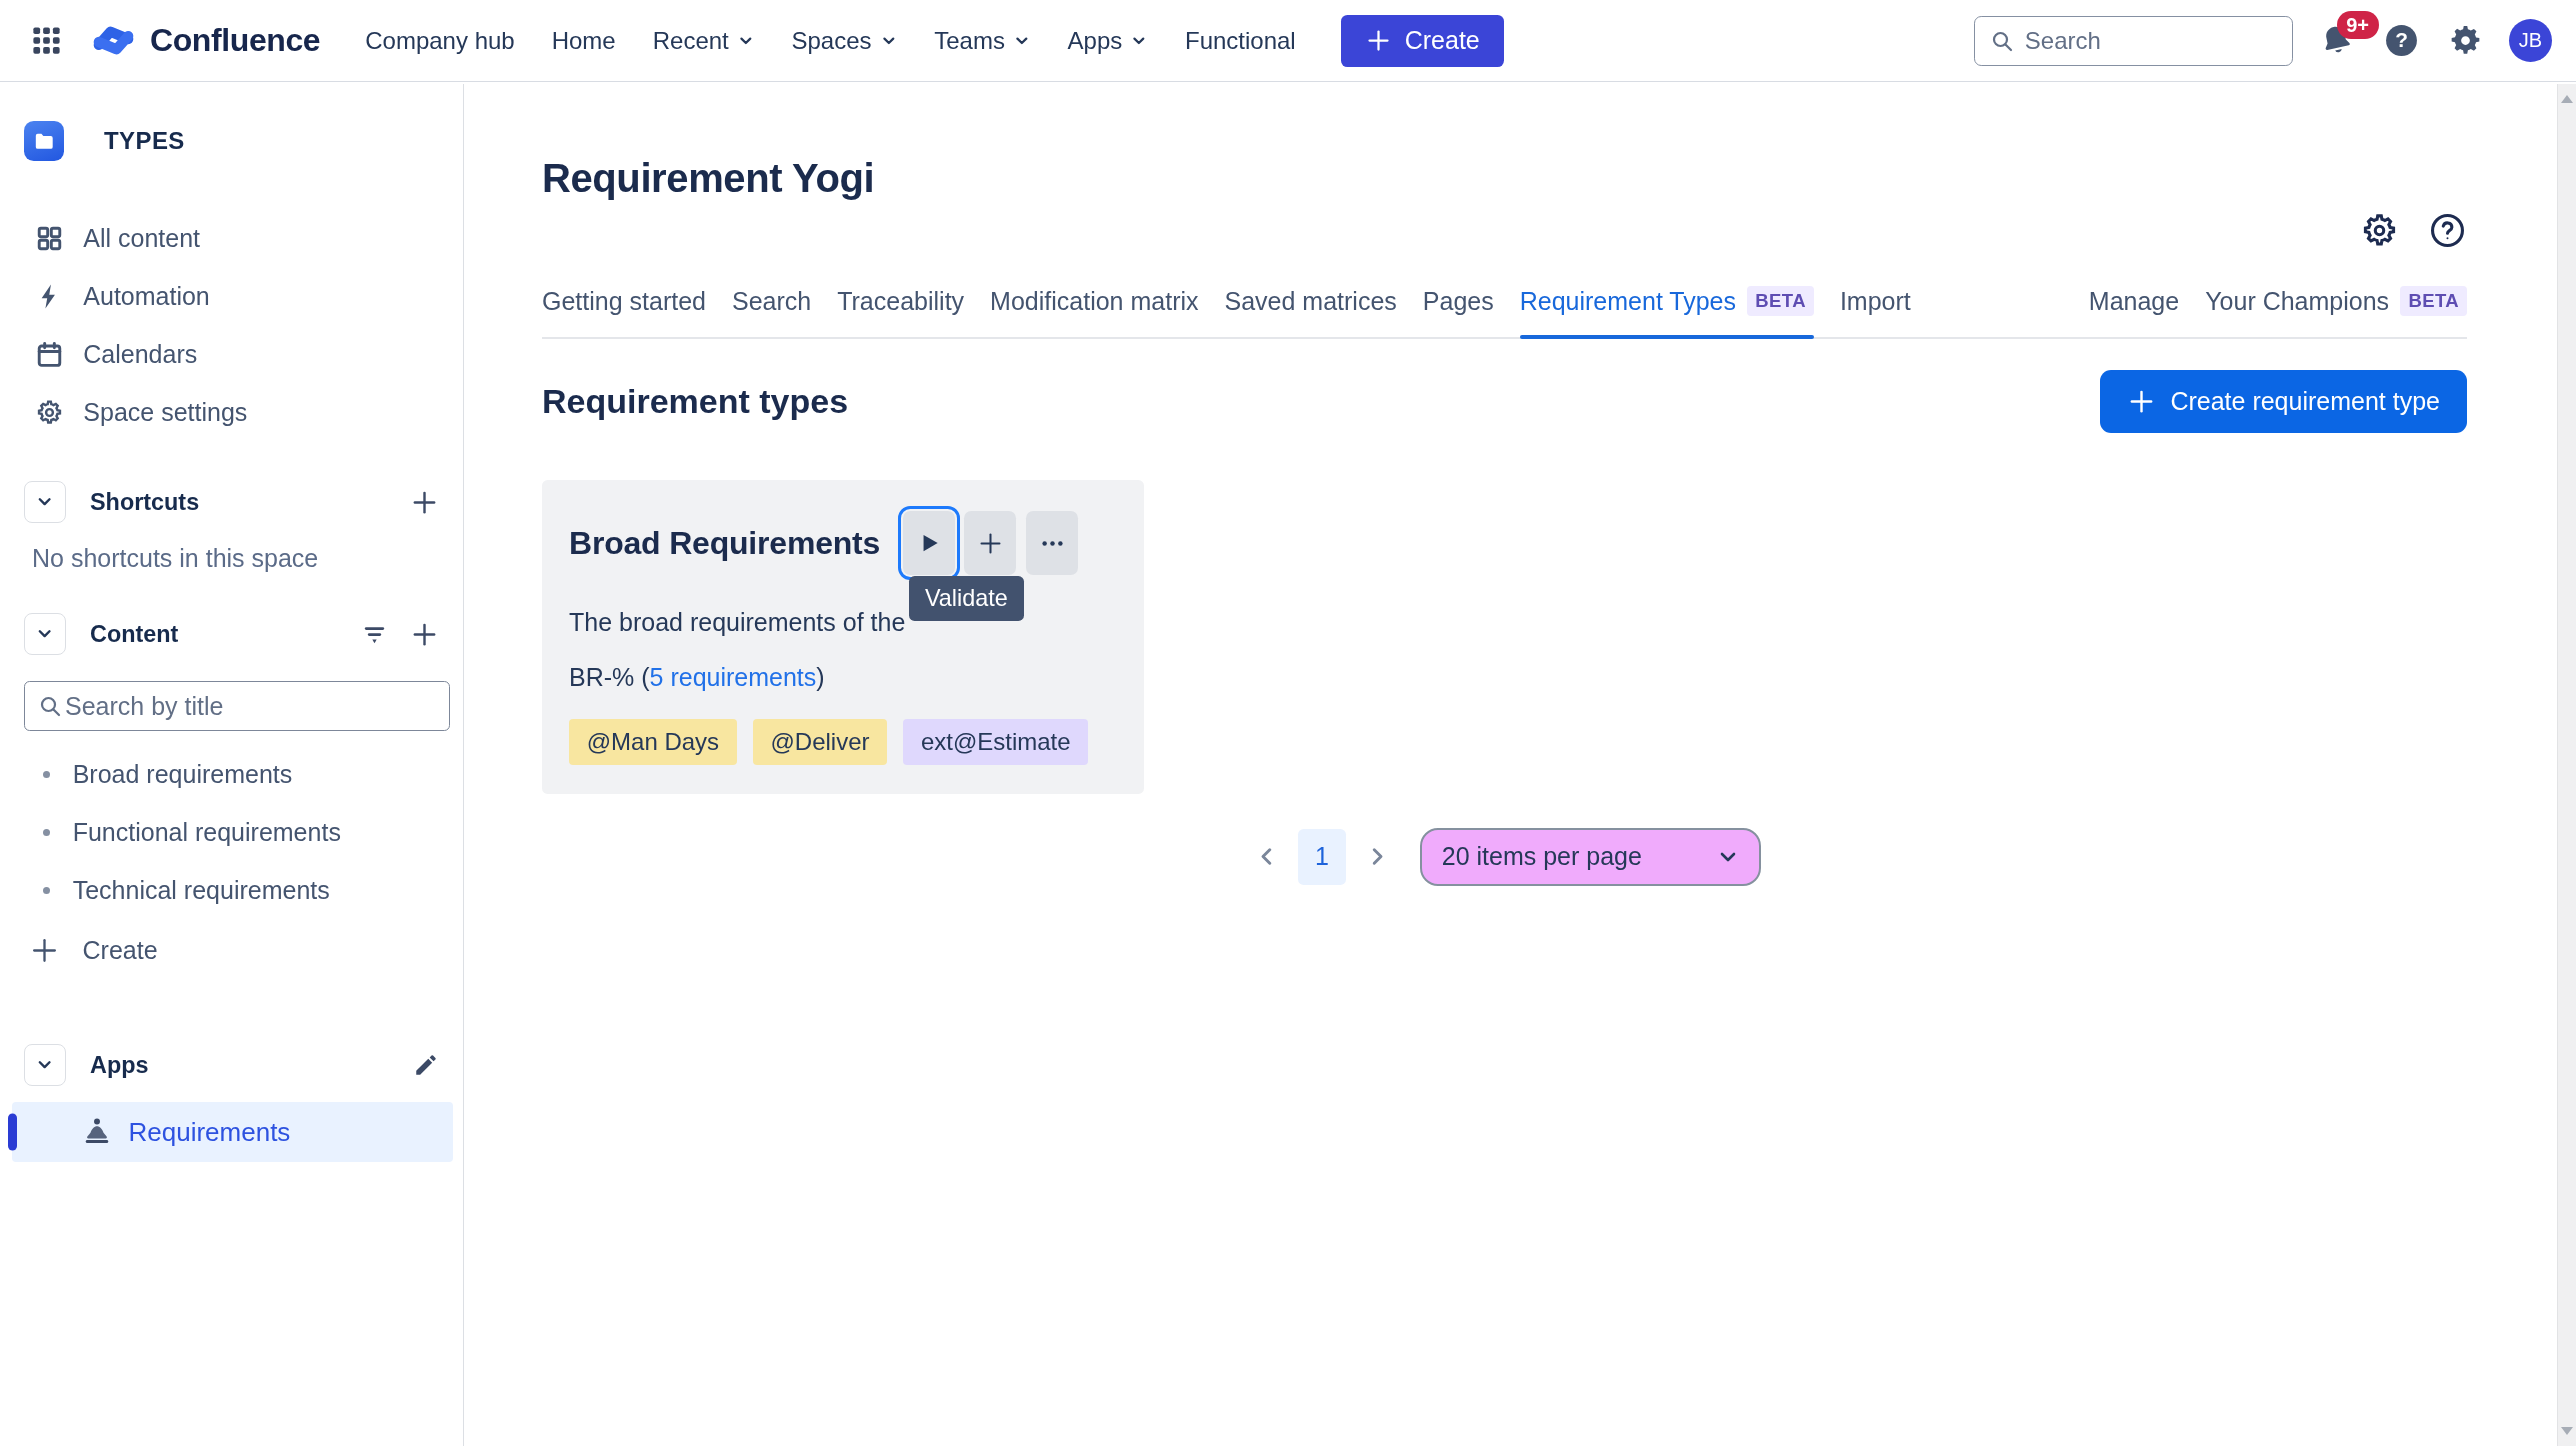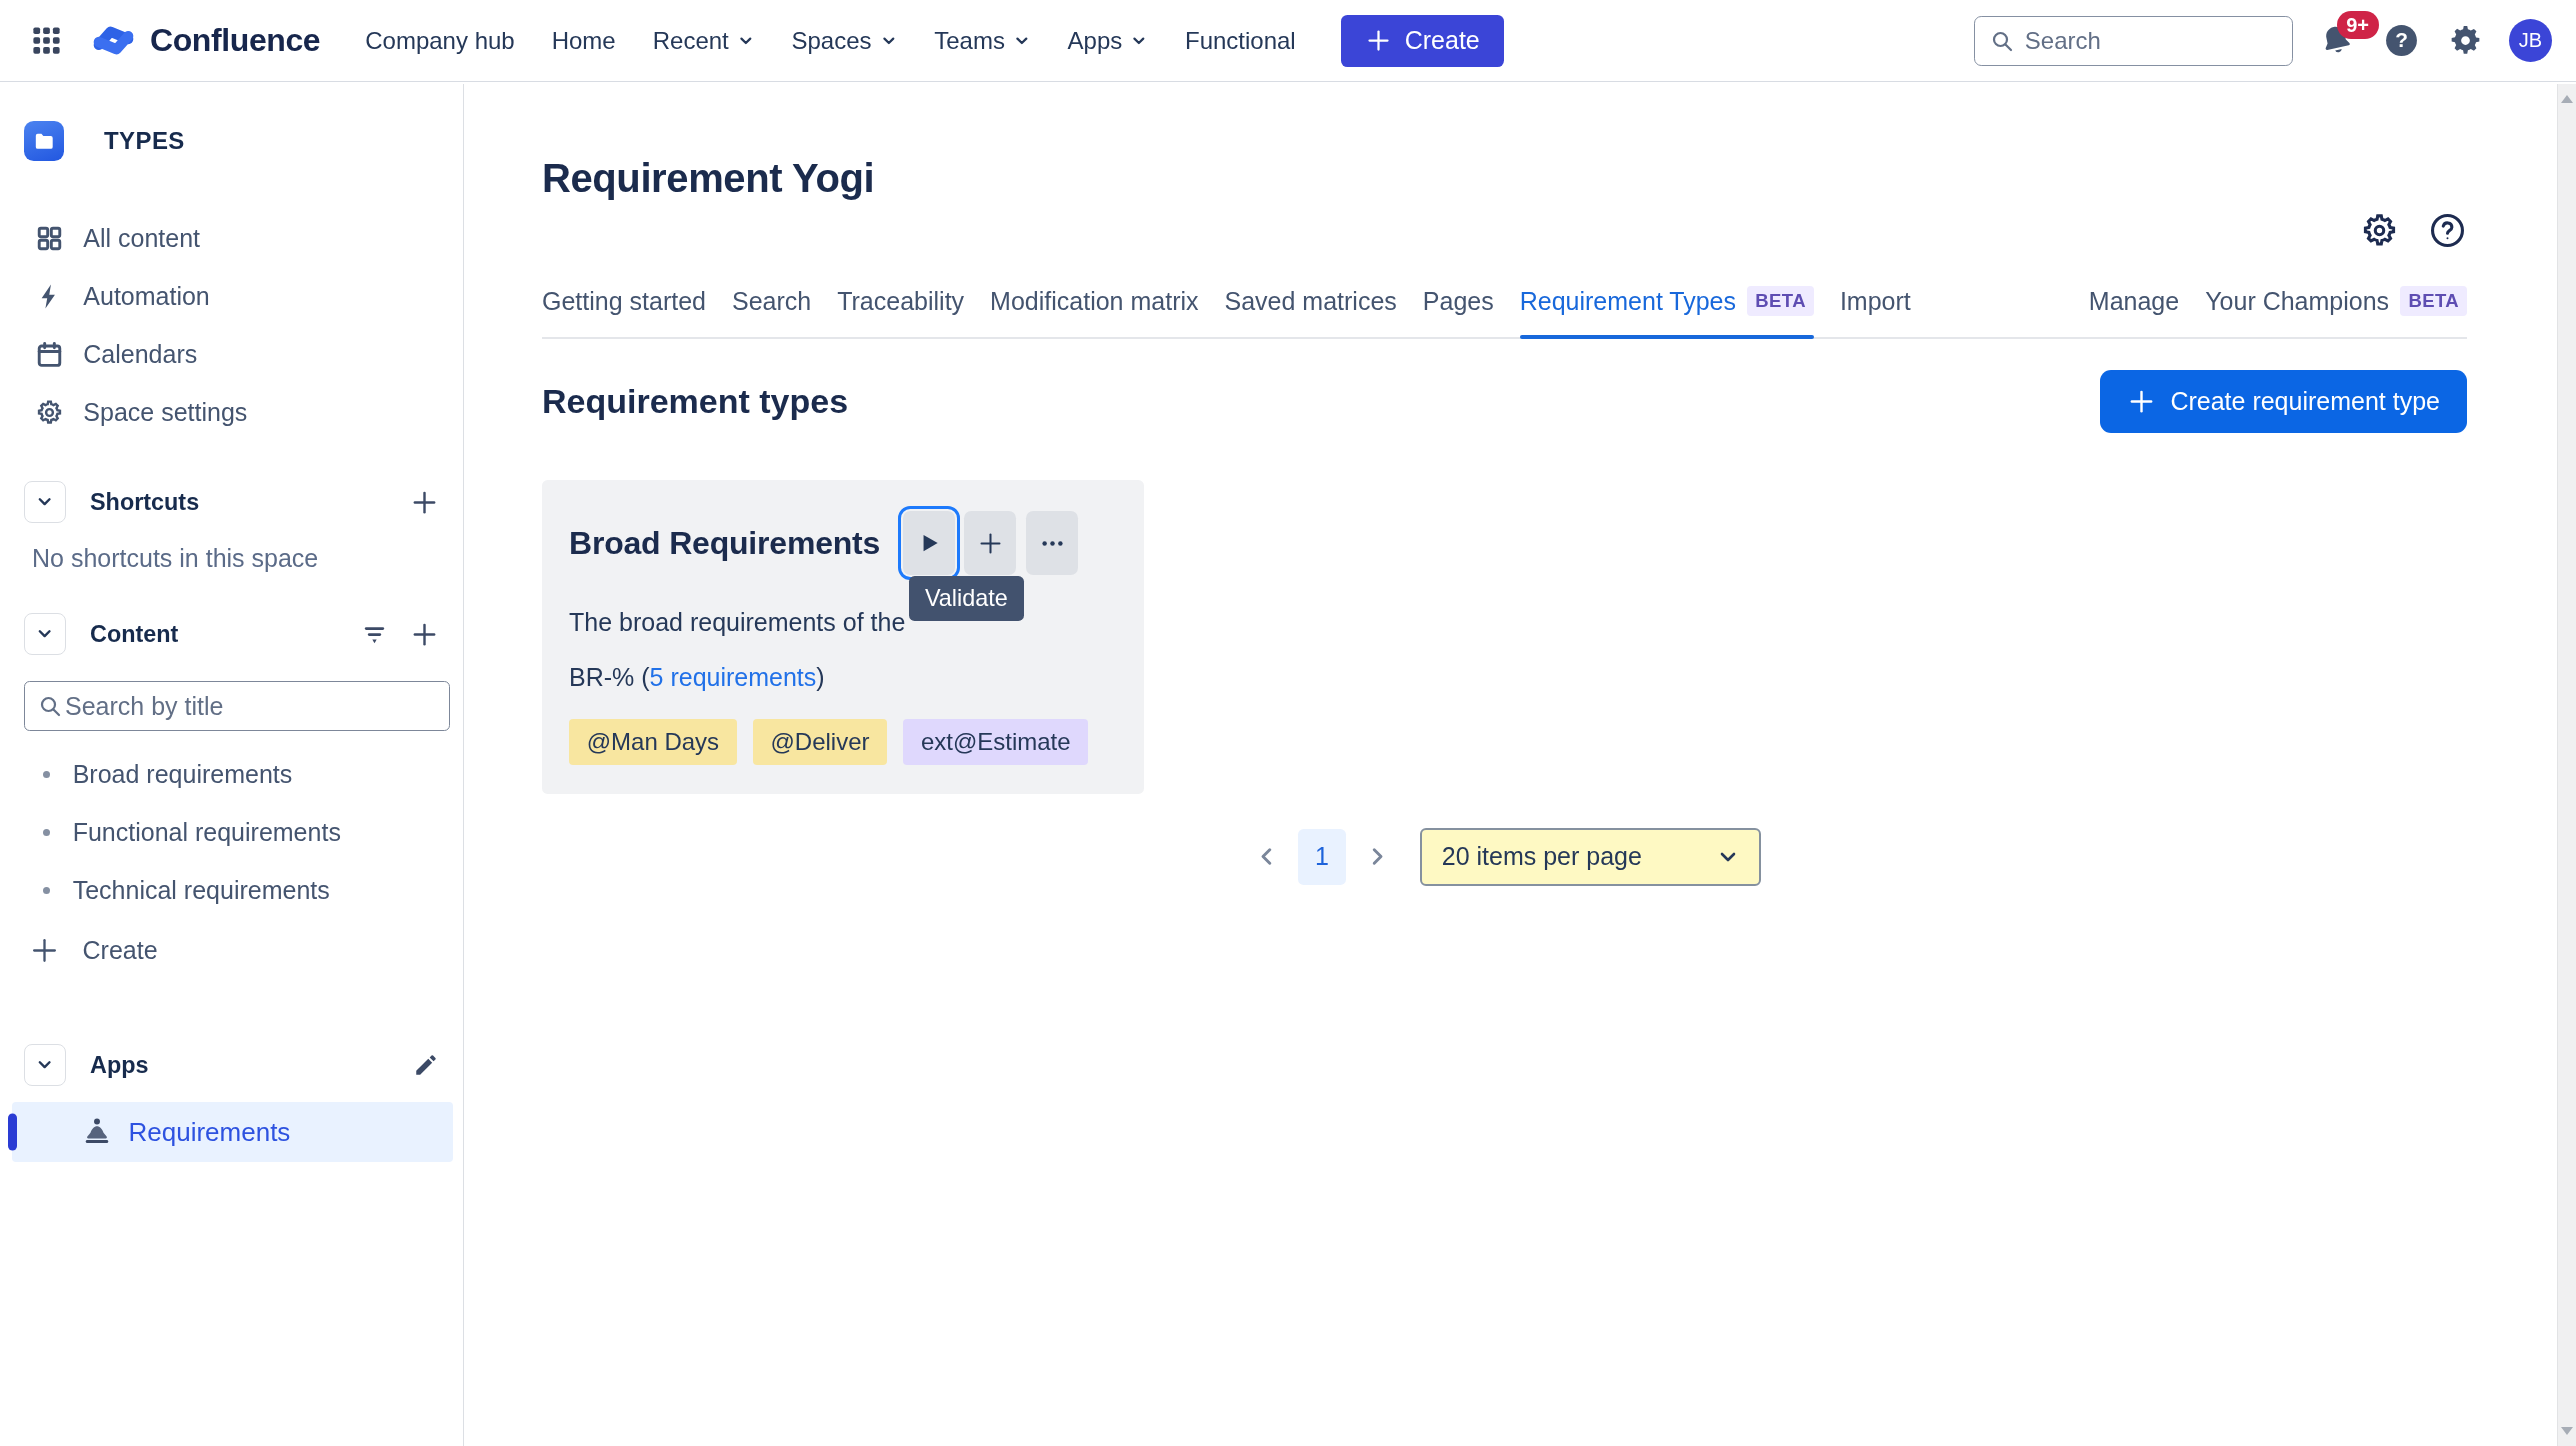--- a/index.html
+++ b/index.html
@@ -125,21 +125,21 @@
   .tag{font-size:24px;color:#253858;border-radius:4px;padding:8.9px 17.7px;white-space:nowrap}
   .tag.yellow{background:var(--tag-yellow)}
   .tag.purple{background:var(--tag-purple)}
 
   
   .pagination{margin-top:34px;display:flex;align-items:center;justify-content:center;gap:11.3px}
   .pg-chev{width:39px;height:39px;display:flex;align-items:center;justify-content:center;
     color:#7a869a;cursor:pointer}
   .pg-current{min-width:48px;height:56px;border-radius:5.6px;background:var(--selected-bg);
     color:#1d63db;font-size:25px;display:flex;align-items:center;justify-content:center;cursor:pointer}
-  .page-size{width:341px;height:58px;border:2.4px solid #85919f;border-radius:6px;background:#fef9c3;
+  .page-size{width:341px;height:58px;border:2.4px solid #85919f;border-radius:18px;background:#f0abfc;
     display:flex;align-items:center;justify-content:space-between;padding:0 19.3px;
     font-size:25px;color:#253858;cursor:pointer;margin-left:13px}
 
   
   .scrollbar{position:absolute;top:84px;right:0;bottom:0;width:19.3px;background:#f0f0f1;
     border-left:0.8px solid #e2e3e5}
   .sb-arrow{position:absolute;left:50%;transform:translateX(-50%);width:0;height:0;
     border-left:6.4px solid transparent;border-right:6.4px solid transparent}
   .sb-arrow.up{top:11.3px;border-bottom:8.9px solid #a7adb6}
   .sb-arrow.down{bottom:11.3px;border-top:8.9px solid #a7adb6}

